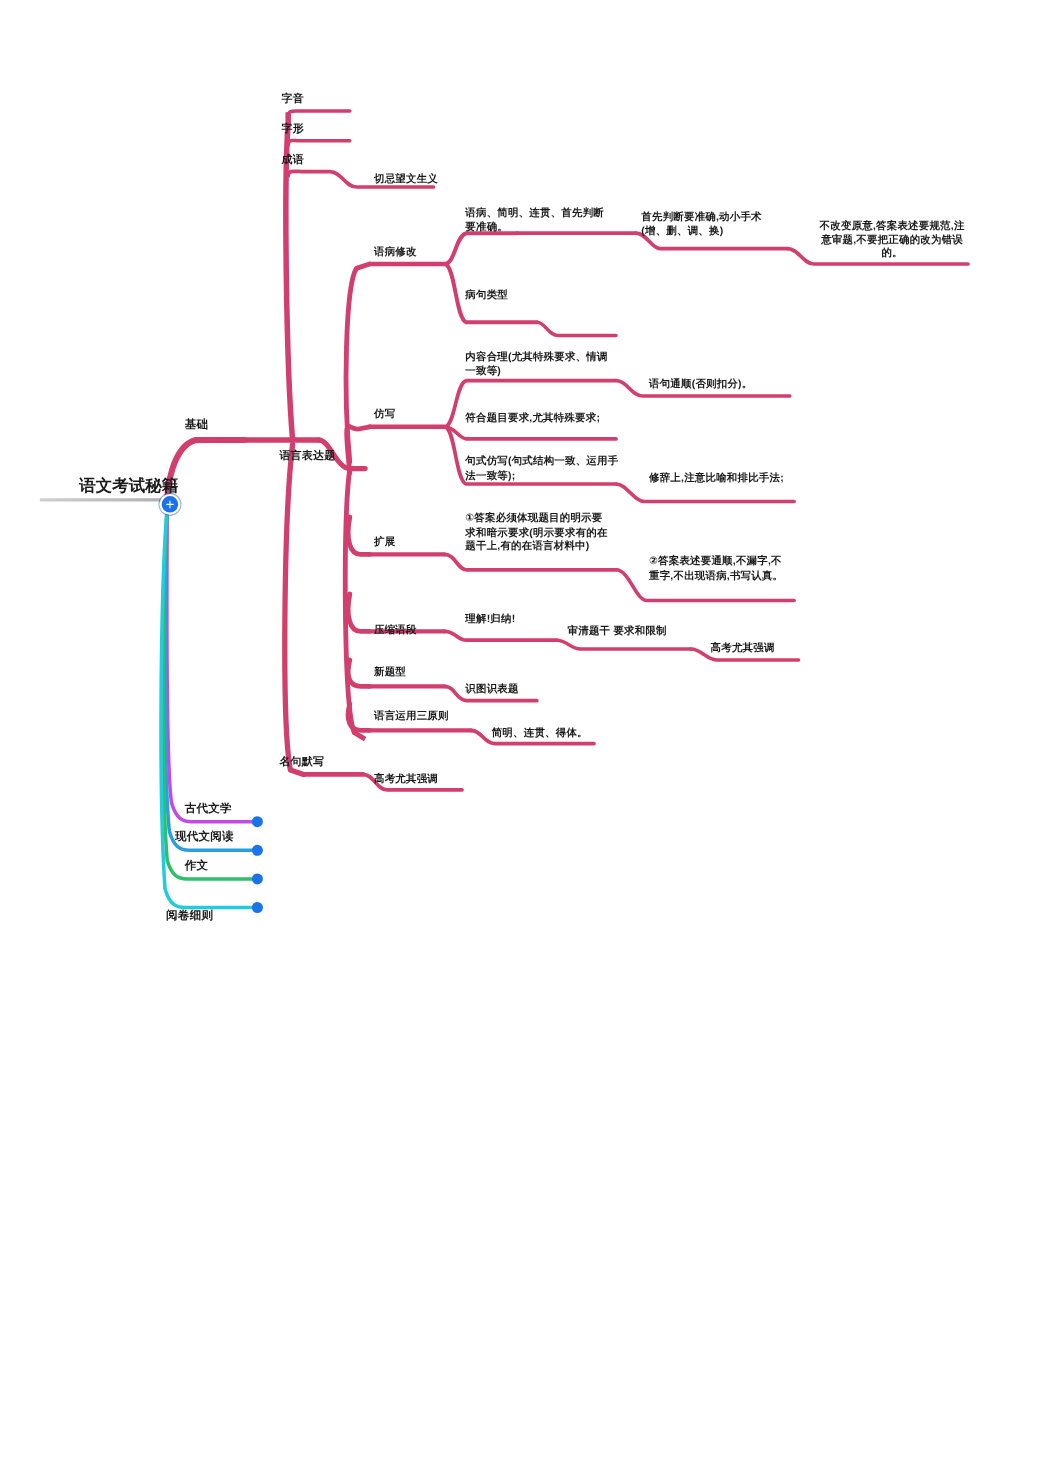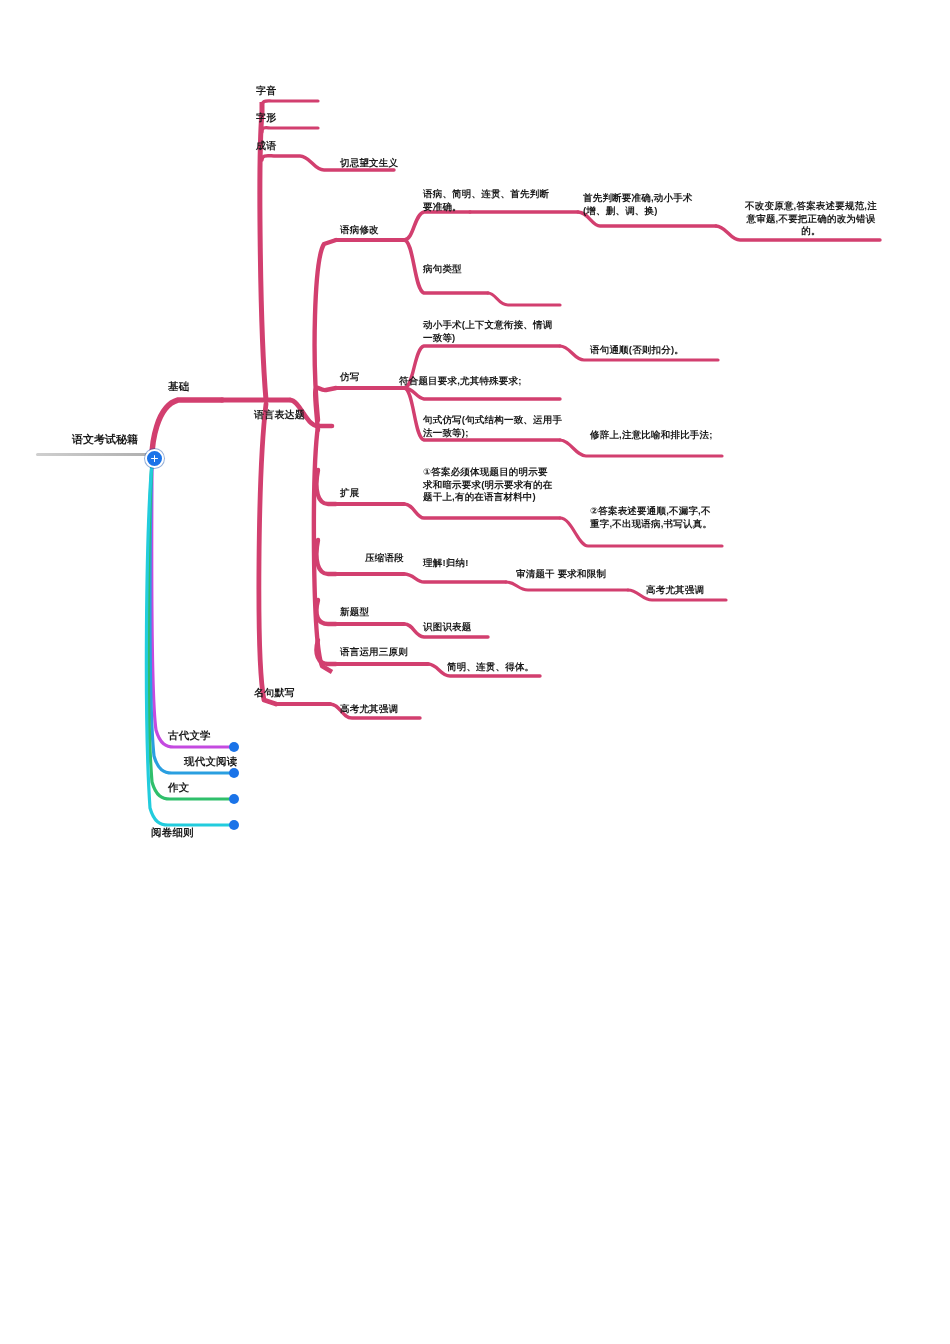--- a/index.html
+++ b/index.html
@@ -21,21 +21,21 @@
   }
   .lvl1{font-size:10.5px;}
   .lvl2{font-size:10px;}
   .lvl3{font-size:9.5px;}
   .lvl4{font-size:9.5px;}
   .lvl5{font-size:9.5px;}
 
   
   .root-label{
     position:absolute;
-    font-size:11px;font-weight:bold;color:#1b1b1b;
+    font-size:15px;font-weight:bold;color:#1b1b1b;
     white-space:nowrap;
   }
   .root-underline{
     position:absolute;
     height:3px;border-radius:2px;
     background:linear-gradient(90deg,#cfcfcf 0%,#b9b9b9 70%,#b0b0b0 100%);
   }
   .plus-btn{
     position:absolute;
     width:15px;height:15px;border-radius:50%;
@@ -153,47 +153,47 @@
   <div class="node lvl2" style="left:256px;top:139px;">成语</div>
   <div class="node lvl3" style="left:340px;top:157px;">切忌望文生义</div>
 
   <div class="node lvl3" style="left:340px;top:224px;">语病修改</div>
   <div class="node lvl4" style="left:423px;top:188px;width:128px;">语病、简明、连贯、首先判断要准确。</div>
   <div class="node lvl5" style="left:583px;top:192px;width:126px;">首先判断要准确,动小手术(增、删、调、换)</div>
   <div class="node lvl5" style="left:742px;top:200px;width:138px;text-align:center;">不改变原意,答案表述要规范,注意审题,不要把正确的改为错误的。</div>
   <div class="node lvl4" style="left:423px;top:263px;">病句类型</div>
 
   <div class="node lvl3" style="left:340px;top:371px;">仿写</div>
-  <div class="node lvl4" style="left:423px;top:319px;width:136px;">动小手术(上下文意衔接、情调一致等)</div>
+  <div class="node lvl4" style="left:423px;top:319px;width:136px;">内容合理(尤其特殊要求、情调一致等)</div>
   <div class="node lvl5" style="left:590px;top:344px;width:136px;">语句通顺(否则扣分)。</div>
-  <div class="node lvl4" style="left:399px;top:375px;width:140px;">符合题目要求,尤其特殊要求;</div>
+  <div class="node lvl4" style="left:423px;top:375px;width:140px;">符合题目要求,尤其特殊要求;</div>
   <div class="node lvl4" style="left:423px;top:414px;width:140px;">句式仿写(句式结构一致、运用手法一致等);</div>
   <div class="node lvl5" style="left:590px;top:429px;width:134px;">修辞上,注意比喻和排比手法;</div>
 
   <div class="node lvl3" style="left:340px;top:487px;text-align:center;">扩展</div>
   <div class="node lvl4" style="left:423px;top:466px;width:130px;">①答案必须体现题目的明示要求和暗示要求(明示要求有的在题干上,有的在语言材料中)</div>
   <div class="node lvl5" style="left:590px;top:505px;width:128px;">②答案表述要通顺,不漏字,不重字,不出现语病,书写认真。</div>
 
-  <div class="node lvl3" style="left:340px;top:552px;margin-left:25px;">压缩语段</div>
+  <div class="node lvl3" style="left:340px;top:567px;">压缩语段</div>
   <div class="node lvl4" style="left:423px;top:557px;">理解!归纳!</div>
   <div class="node lvl5" style="left:516px;top:568px;">审清题干 要求和限制</div>
   <div class="node lvl5" style="left:646px;top:584px;">高考尤其强调</div>
 
   <div class="node lvl3" style="left:340px;top:606px;">新题型</div>
   <div class="node lvl4" style="left:423px;top:621px;">识图识表题</div>
 
   <div class="node lvl3" style="left:340px;top:646px;">语言运用三原则</div>
   <div class="node lvl4" style="left:447px;top:661px;">简明、连贯、得体。</div>
 
   <div class="node lvl3" style="left:340px;top:703px;">高考尤其强调</div>
 
   <div class="node lvl1" style="left:168px;top:729px;">古代文学</div>
   <div class="endpoint-dot" style="left:229px;top:742px;"></div>
 
-  <div class="node lvl1" style="left:184px;top:755px;">现代文阅读</div>
+  <div class="node lvl1" style="left:159px;top:755px;">现代文阅读</div>
   <div class="endpoint-dot" style="left:229px;top:768px;"></div>
 
   <div class="node lvl1" style="left:168px;top:781px;">作文</div>
   <div class="endpoint-dot" style="left:229px;top:794px;"></div>
 
   <div class="node lvl1" style="left:151px;top:807px;margin-top:19px;">阅卷细则</div>
   <div class="endpoint-dot" style="left:229px;top:820px;"></div>
 
 </div>
 

